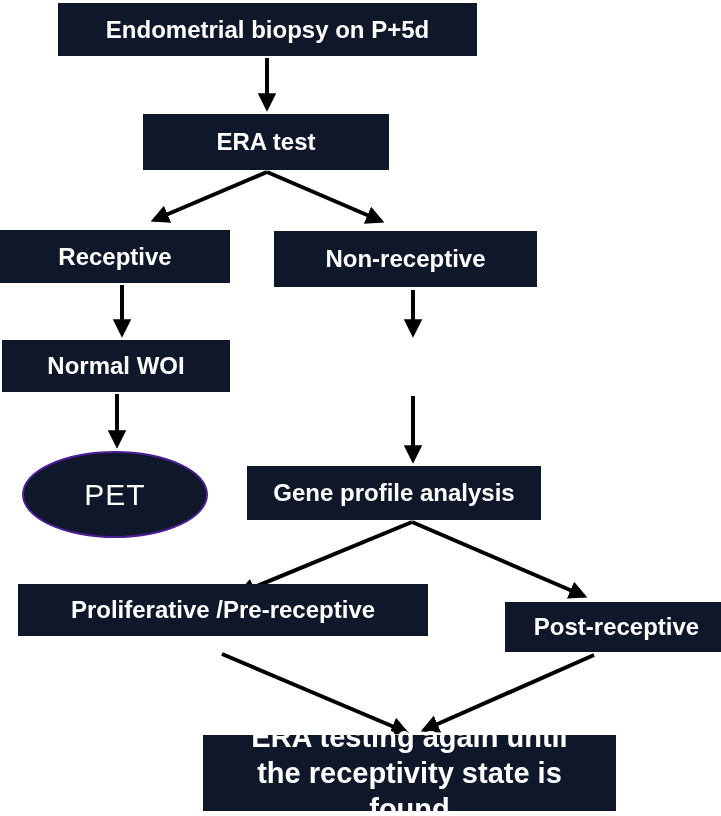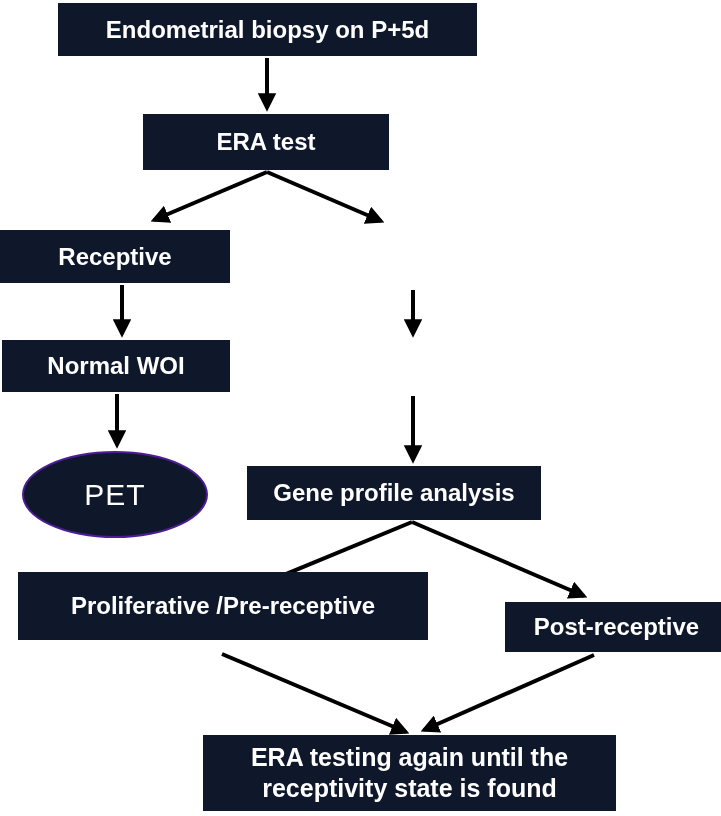--- a/index.html
+++ b/index.html
@@ -42,24 +42,24 @@
   #n-displaced-wol { left: 275px; top: 340px; width: 262px; height: 54px; }
   #n-pet {
     left: 22px; top: 451px; width: 186px; height: 87px;
     border-radius: 50%;
     border: 2px solid #4c1d95;
     font-weight: 400;
     font-size: 30px;
     letter-spacing: 1px;
   }
   #n-gene-profile  { left: 247px; top: 466px; width: 294px; height: 54px; }
-  #n-proliferative { left: 18px;  top: 572px; width: 410px; height: 68px; }
+  #n-proliferative { left: 18px;  top: 584px; width: 410px; height: 52px; }
   #n-post-receptive{ left: 477px; top: 602px; width: 223px; height: 50px; margin-left: 28px; }
   #n-era-again     { left: 203px; top: 735px; width: 413px; height: 76px;
-                     font-size: 25px; padding: 0 44px; }
+                     font-size: 29px; padding: 0 44px; }
 </style>
 </head>
 <body>
 
 <div id="stage">
 
   <svg id="arrow-layer" width="721" height="816" viewBox="0 0 721 816" xmlns="http://www.w3.org/2000/svg">
     <defs>
       <marker id="ah" viewBox="0 0 10 10" markerWidth="4.6" markerHeight="4.6" refX="8" refY="5" orient="auto" markerUnits="strokeWidth">
         <path d="M0,0 L10,5 L0,10 z" fill="#000000"></path>
@@ -79,20 +79,21 @@
       <line x1="594" y1="655" x2="424" y2="730" marker-end="url(#ah)"></line>
     </g>
   </svg>
 
   <div class="node" id="n-biopsy">Endometrial biopsy on P+5d</div>
 
   <div class="node" id="n-era-test">ERA test</div>
 
   <div class="node" id="n-receptive">Receptive</div>
 
+  <div class="node" id="n-non-receptive">Non-receptive</div>
 
   <div class="node" id="n-normal-woi">Normal WOI</div>
 
 
   <div class="node" id="n-pet">PET</div>
 
   <div class="node" id="n-gene-profile">Gene profile analysis</div>
 
   <div class="node" id="n-proliferative">Proliferative /Pre-receptive</div>
 

